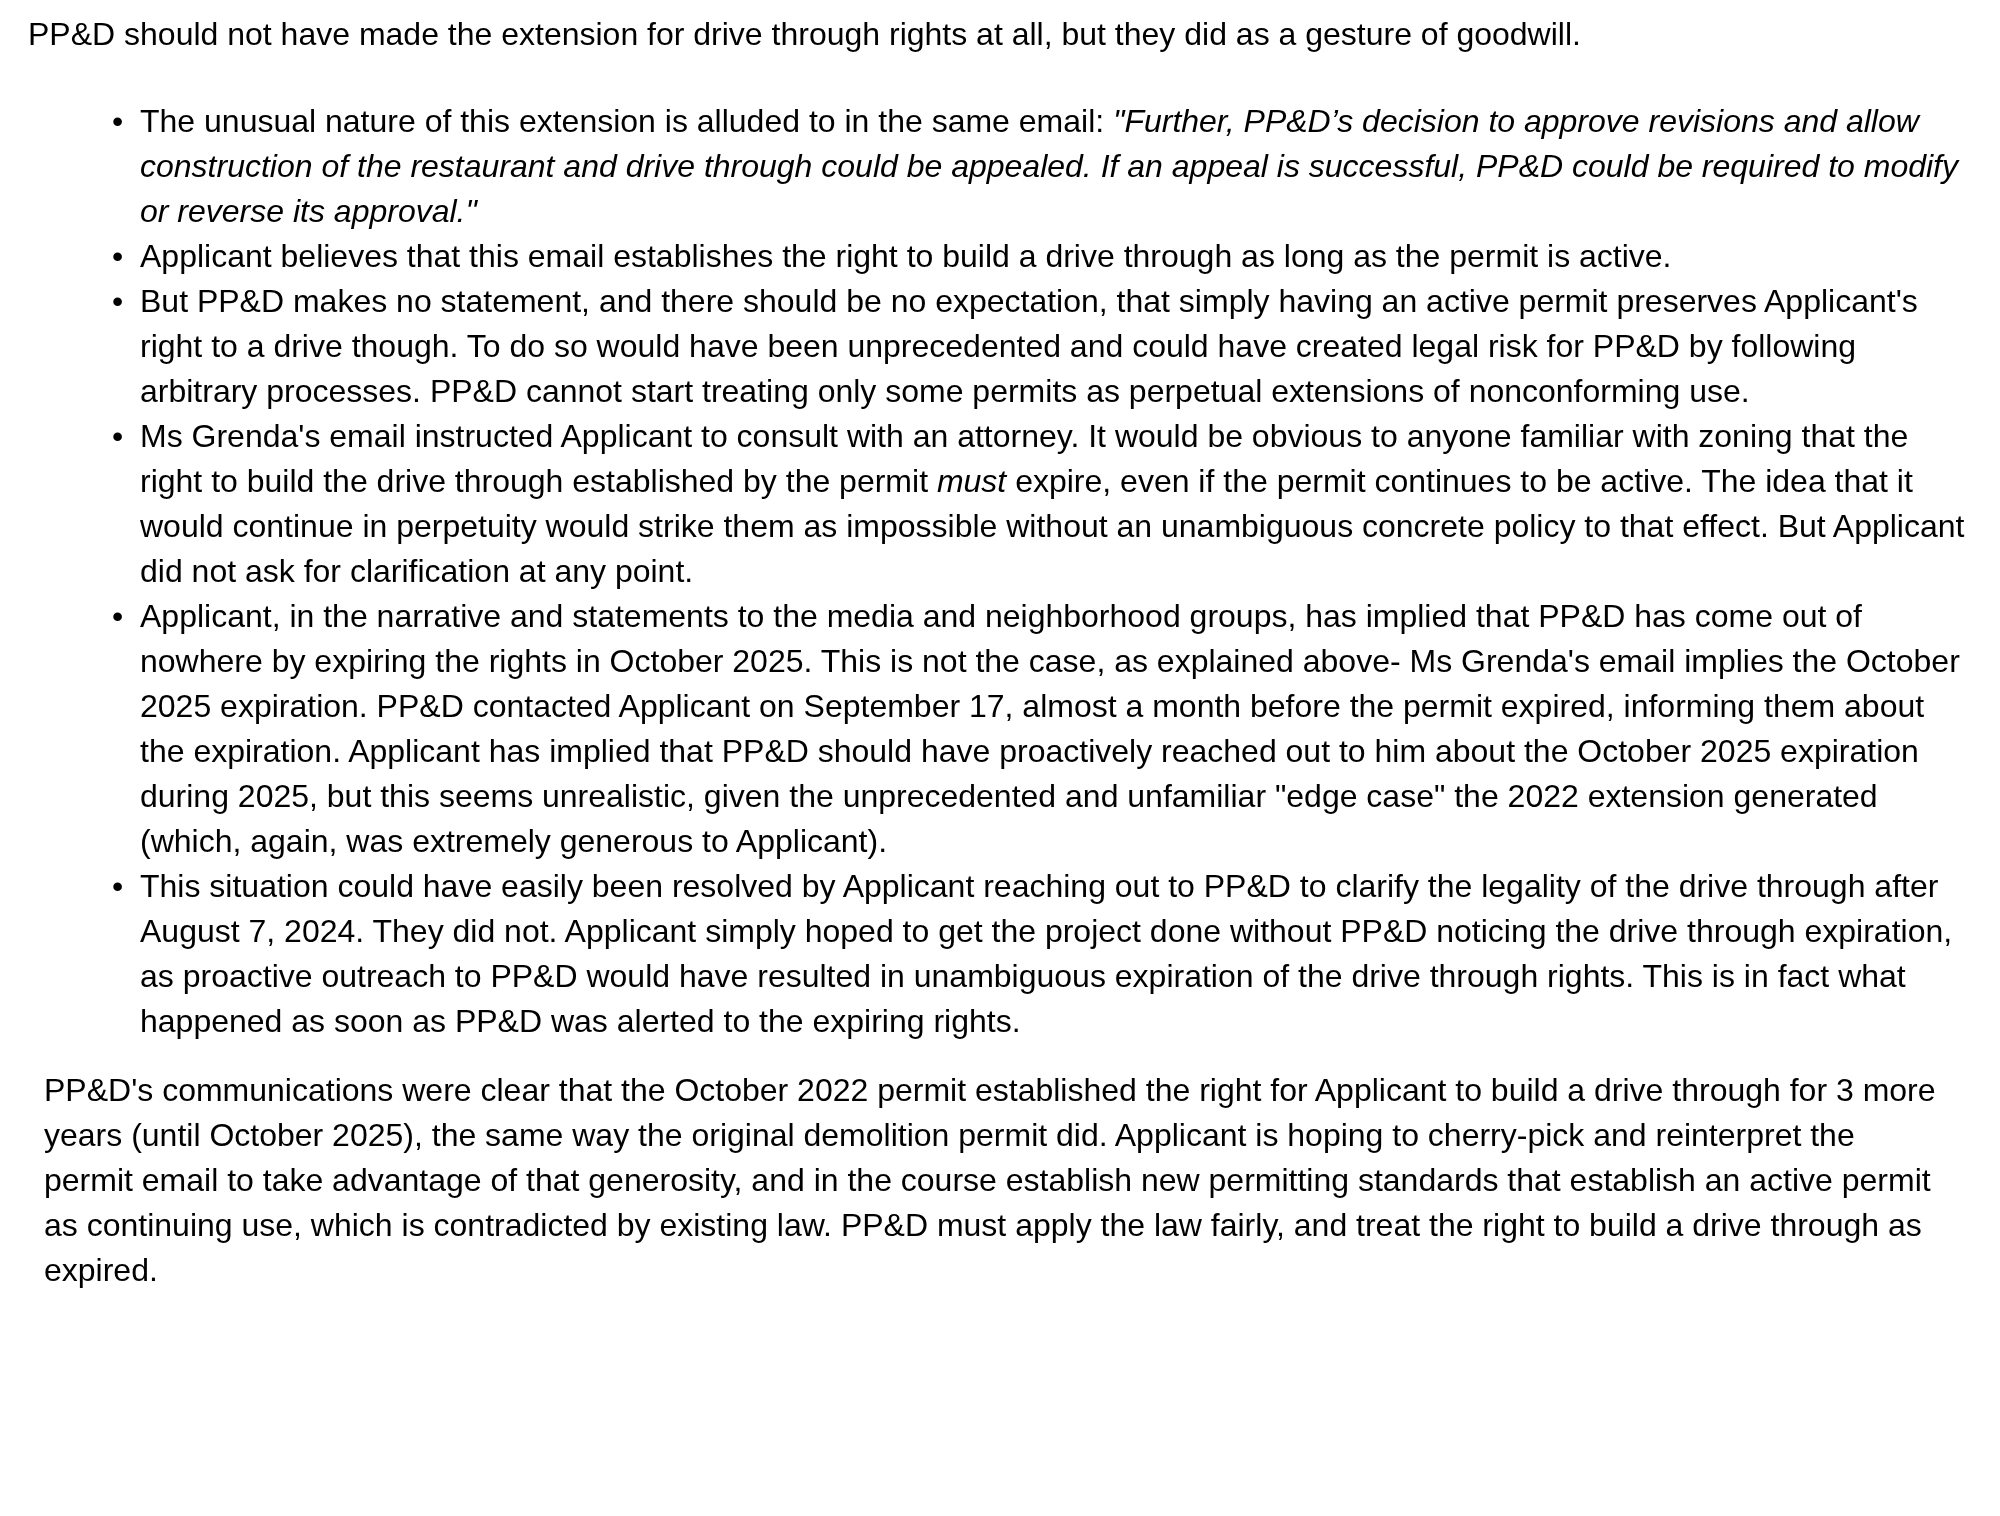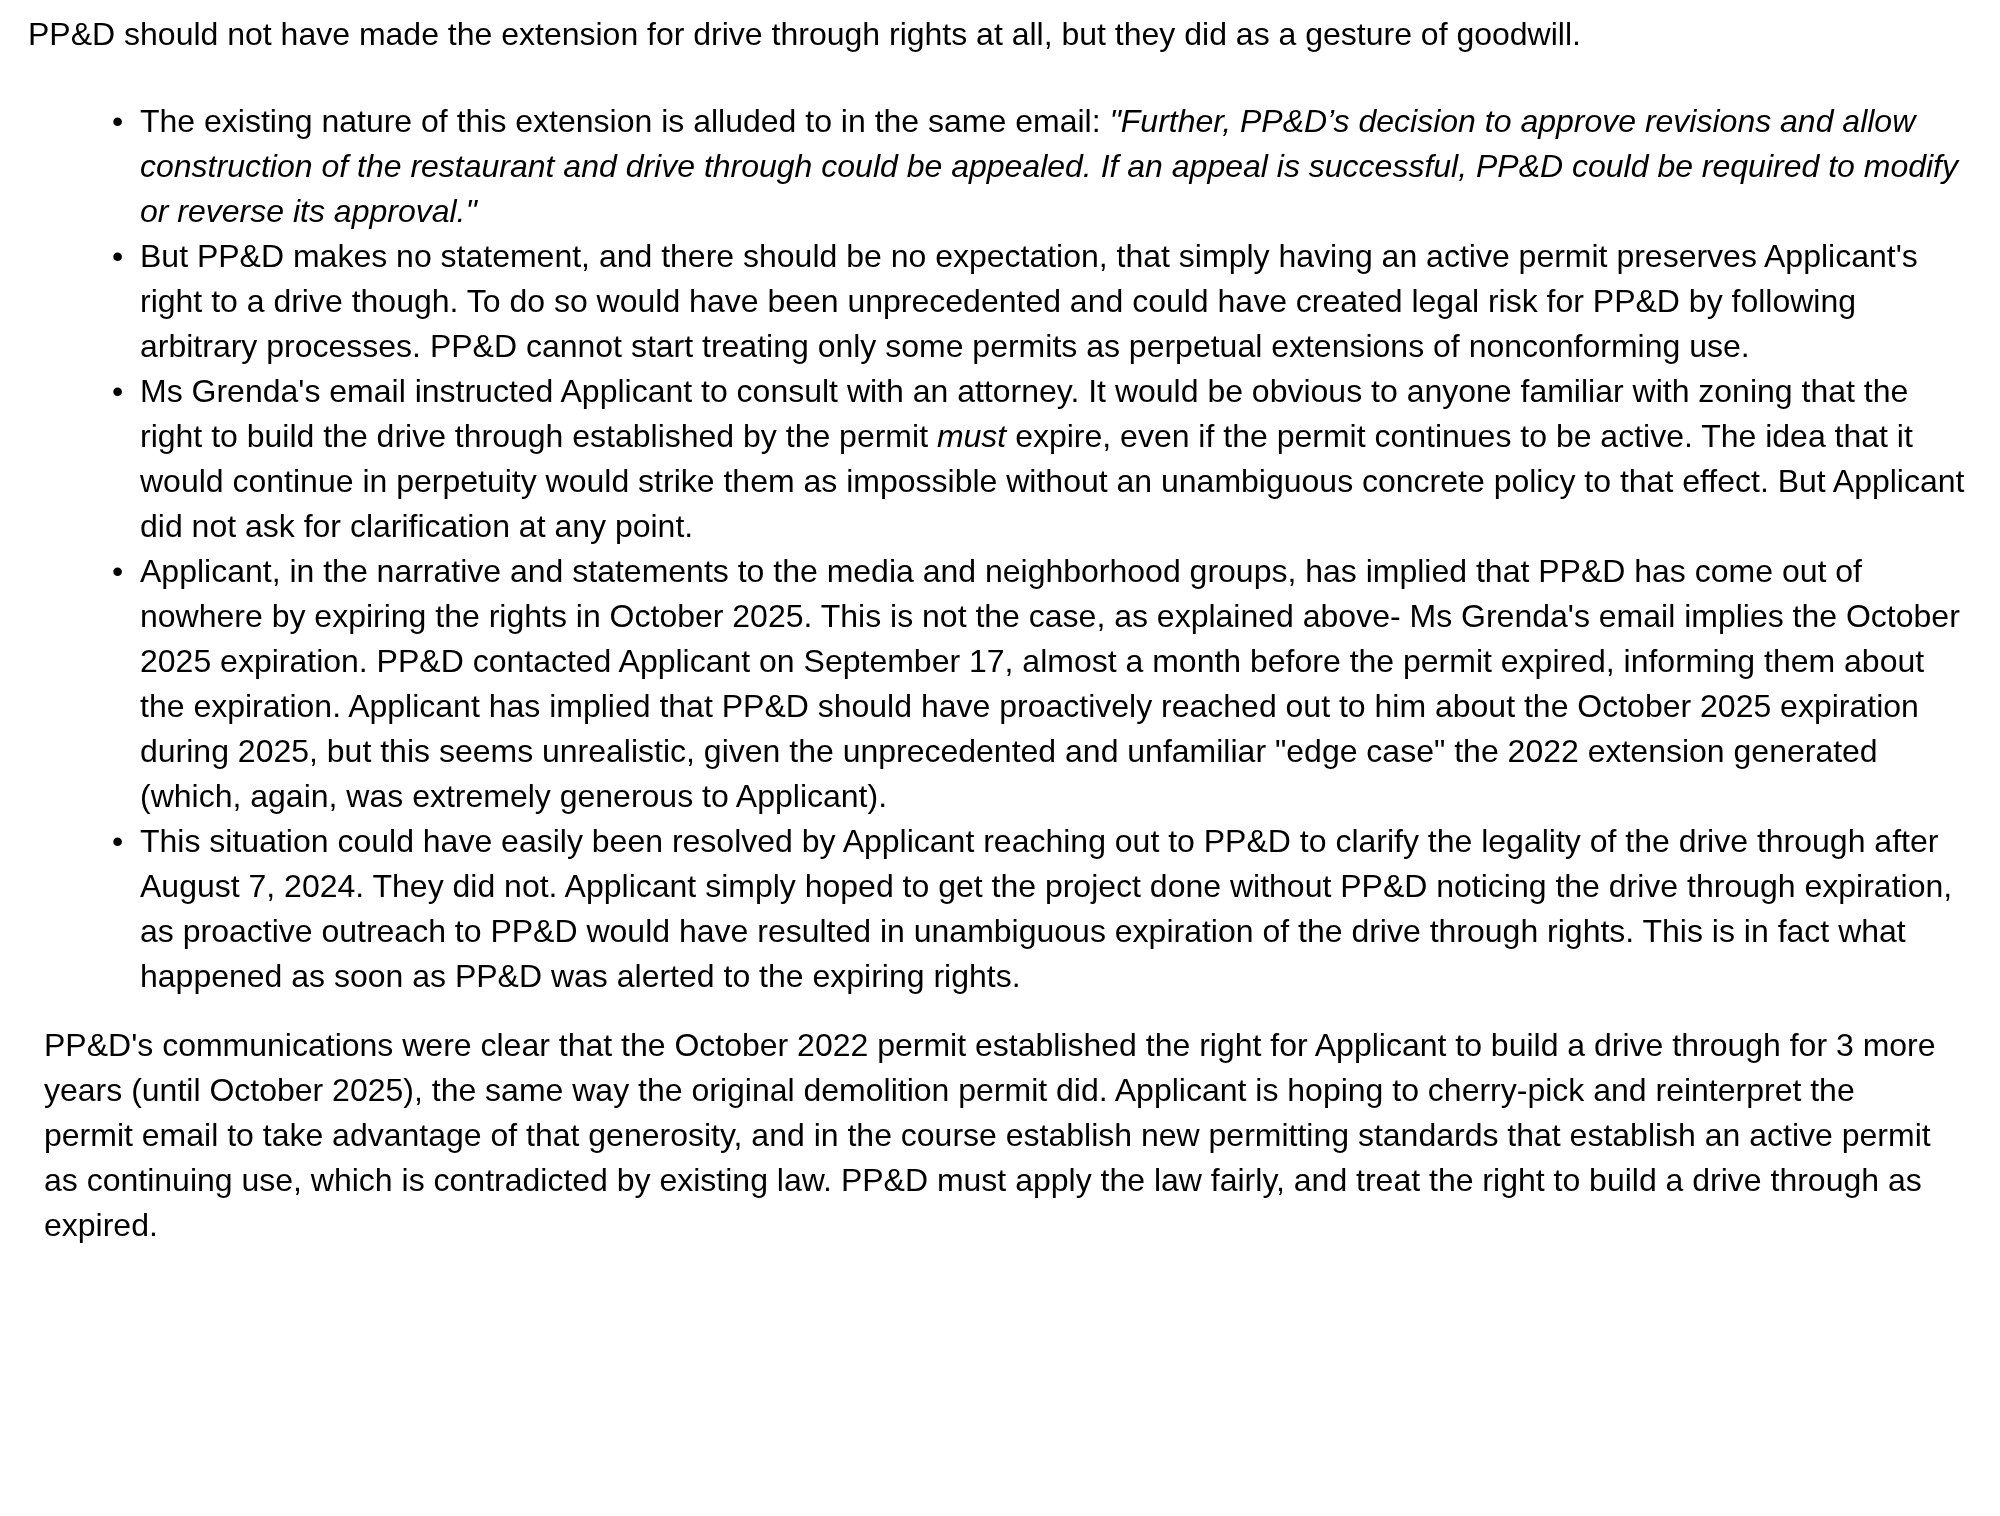--- a/index.html
+++ b/index.html
@@ -55,21 +55,22 @@
     font-style: italic;
   }
 </style>
 </head>
 <body>
 
 <div class="page">
   <p class="para">PP&amp;D should not have made the extension for drive through rights at all, but they did as a gesture of goodwill.</p>
 
   <ul class="bullets">
-      <li><span>The existing nature of this extension is alluded to in the same email: </span><em class="run-italic">"Further, PP&amp;D’s decision to approve revisions and allow construction of the restaurant and drive through could be appealed. If an appeal is successful, PP&amp;D could be required to modify or reverse its approval."</em></li>
+      <li><span>The unusual nature of this extension is alluded to in the same email: </span><em class="run-italic">"Further, PP&amp;D’s decision to approve revisions and allow construction of the restaurant and drive through could be appealed. If an appeal is successful, PP&amp;D could be required to modify or reverse its approval."</em></li>
+      <li><span>Applicant believes that this email establishes the right to build a drive through as long as the permit is active.</span></li>
       <li><span>But PP&amp;D makes no statement, and there should be no expectation, that simply having an active permit preserves Applicant's right to a drive though. To do so would have been unprecedented and could have created legal risk for PP&amp;D by following arbitrary processes. PP&amp;D cannot start treating only some permits as perpetual extensions of nonconforming use.</span></li>
       <li><span>Ms Grenda's email instructed Applicant to consult with an attorney. It would be obvious to anyone familiar with zoning that the right to build the drive through established by the permit </span><em class="run-italic">must</em><span> expire, even if the permit continues to be active. The idea that it would continue in perpetuity would strike them as impossible without an unambiguous concrete policy to that effect. But Applicant did not ask for clarification at any point.</span></li>
       <li><span>Applicant, in the narrative and statements to the media and neighborhood groups, has implied that PP&amp;D has come out of nowhere by expiring the rights in October 2025. This is not the case, as explained above- Ms Grenda's email implies the October 2025 expiration. PP&amp;D contacted Applicant on September 17, almost a month before the permit expired, informing them about the expiration. Applicant has implied that PP&amp;D should have proactively reached out to him about the October 2025 expiration during 2025, but this seems unrealistic, given the unprecedented and unfamiliar "edge case" the 2022 extension generated (which, again, was extremely generous to Applicant).</span></li>
       <li><span>This situation could have easily been resolved by Applicant reaching out to PP&amp;D to clarify the legality of the drive through after August 7, 2024. They did not. Applicant simply hoped to get the project done without PP&amp;D noticing the drive through expiration, as proactive outreach to PP&amp;D would have resulted in unambiguous expiration of the drive through rights. This is in fact what happened as soon as PP&amp;D was alerted to the expiring rights.</span></li>
     </ul>
 
   <p class="para closing">PP&amp;D's communications were clear that the October 2022 permit established the right for Applicant to build a drive through for 3 more years (until October 2025), the same way the original demolition permit did. Applicant is hoping to cherry-pick and reinterpret the permit email to take advantage of that generosity, and in the course establish new permitting standards that establish an active permit as continuing use, which is contradicted by existing law. PP&amp;D must apply the law fairly, and treat the right to build a drive through as expired.</p>
 </div>
 
 </body></html>

